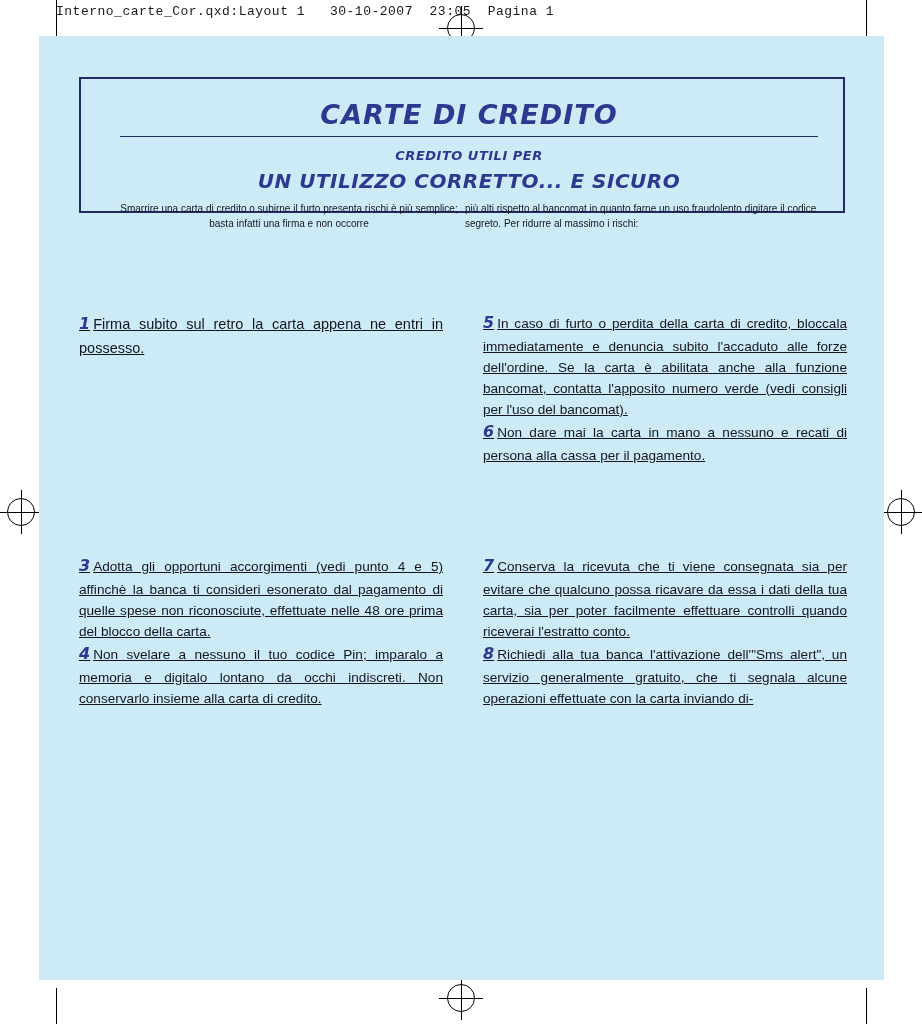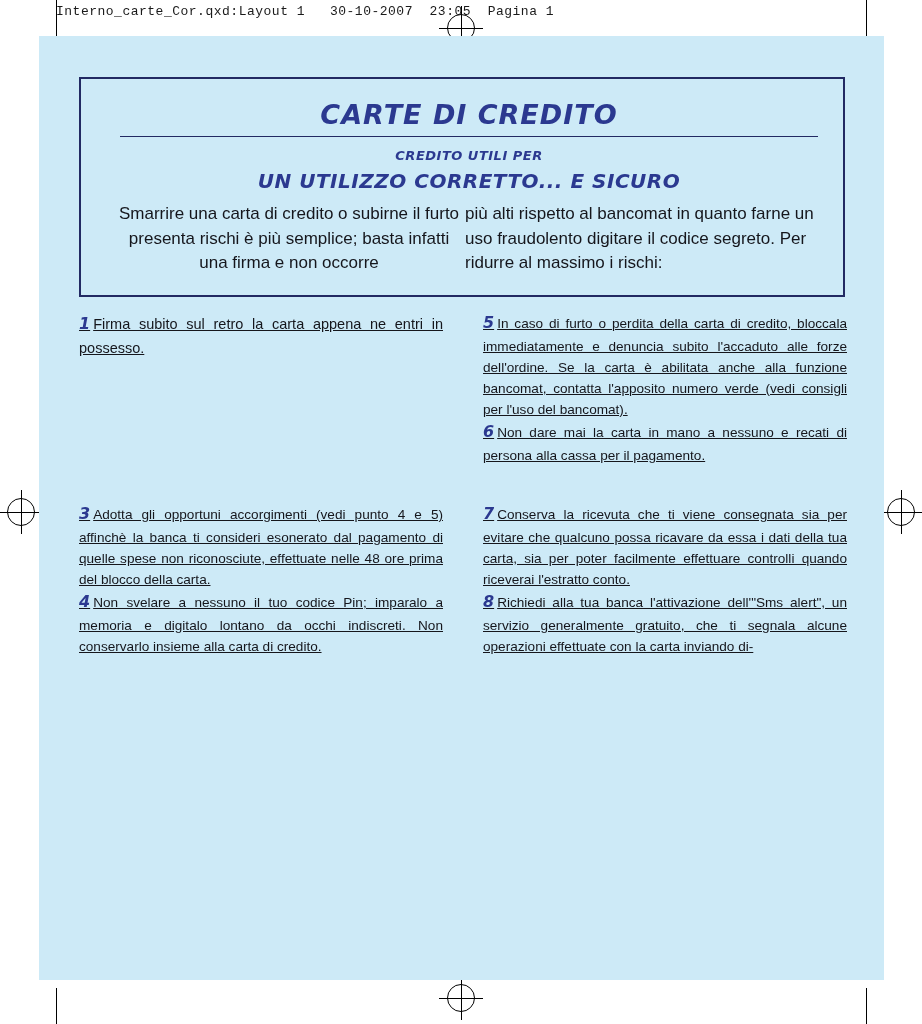--- a/index.html
+++ b/index.html
@@ -66,21 +66,21 @@
     height: 944px;
     background: #cdeaf7;
   }
 
   
   .title-box {
     position: absolute;
     left: 40px;
     top: 41px;
     width: 766px;
-    height: 220px;
+    height: 136px;
     border: 2px solid #222a63;
     box-sizing: border-box;
     padding-left: 14px;
   }
 
   .main-title {
     text-align: center;
     color: #2b3990;
     font-family: "DejaVu Sans", sans-serif;
     font-weight: bold;
@@ -119,39 +119,39 @@
 
   .intro {
     display: flex;
     justify-content: center;
     gap: 0px;
     margin-top: 9px;
     padding: 0 12px;
   }
   .intro-col {
     font-family: "Liberation Sans", sans-serif;
-    font-size: 17px;
+    font-size: 10px;
     line-height: 1.45;
     color: #15161c;
   }
   .intro-col.left  { width: 352px; text-align: center; }
   .intro-col.right { width: 360px; text-align: left; }
 
   
   .body-wrap {
     position: absolute;
     left: 40px;
     top: 275px;
     width: 768px;
   }
   .block {
     display: flex;
     gap: 40px;
   }
-  .block + .block { margin-top: 36px; }
+  .block + .block { margin-top: 88px; }
   .col {
     width: 364px;
   }
   .col p {
     margin: 0;
     color: #15161c;
     font-family: "Liberation Sans", sans-serif;
     font-size: 14.5px;
     line-height: 1.62;
     text-align: justify;

